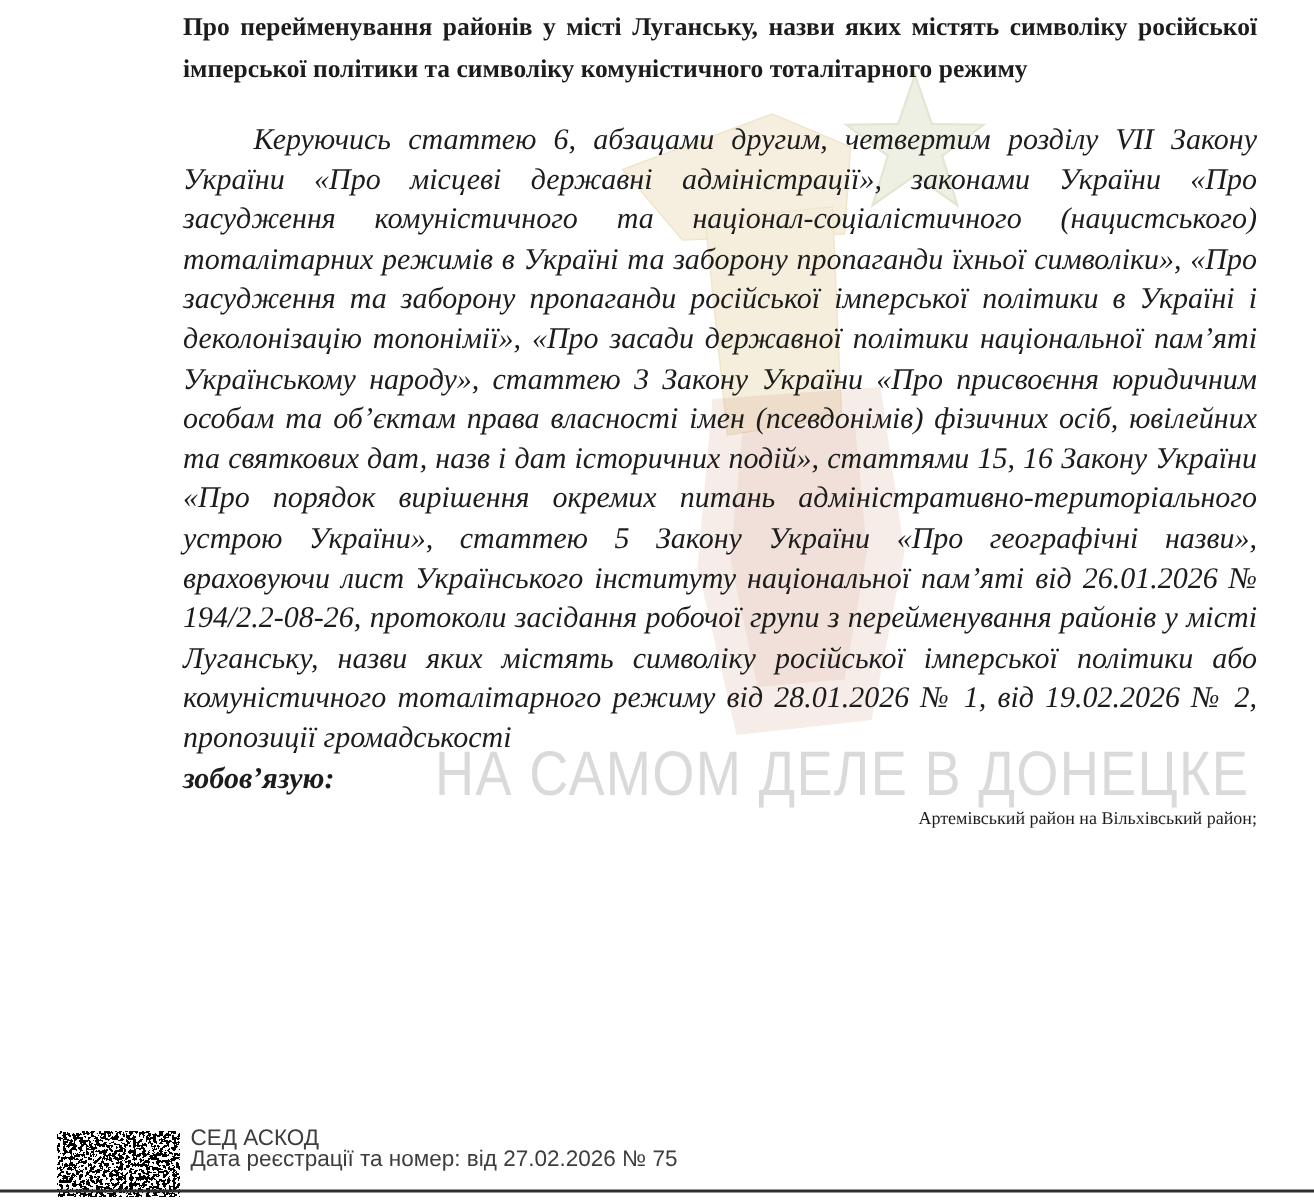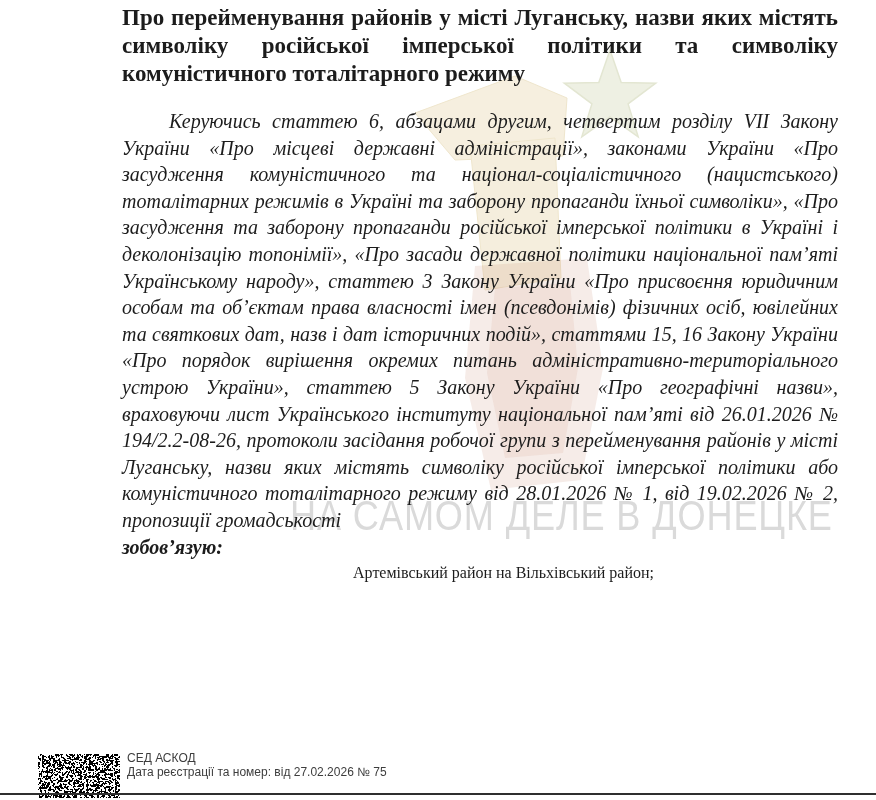--- a/index.html
+++ b/index.html
@@ -22,48 +22,48 @@
     transform:scaleX(0.86);transform-origin:left center;
   }
   
   .content{
     position:absolute;inset:0;z-index:2;
     padding:4px 38px 0 122px;
     box-sizing:border-box;
   }
   .title{
     margin:0 0 20px 0;
-    font-size:23px;line-height:28px;font-weight:700;
+    font-size:17px;line-height:28px;font-weight:700;
     text-align:justify;
   }
   .para{
     margin:0;
     font-size:20px;line-height:26.6px;
     text-align:justify;
   }
   .indent{text-indent:47px;font-style:italic;}
   .obligation{
     margin:0;
     font-size:20px;line-height:26.6px;
     font-weight:700;
     font-style:italic;
   }
   .spacer-top{margin-top:22px;}
   .renames{padding-left:47px;}
   .rename-line{
-    font-size:16px;line-height:26.6px;
-    text-align:center;
+    font-size:12px;line-height:26.6px;
+    text-align:right;
     font-family:Liberation Serif, serif;
   }
   
   .qr-stamp{position:absolute;left:38px;top:754px;z-index:2;}
   .footer-text{
     position:absolute;left:127px;top:752px;z-index:2;
     font-family:"Liberation Sans", sans-serif;
-    font-size:12px;line-height:13.5px;
+    font-size:15px;line-height:13.5px;
     color:#3d3d3d;
   }
   .bottom-rule{
     position:absolute;left:0;top:793px;z-index:3;
     width:876px;height:2px;background:#2f2f2f;
   }
 </style>
 </head>
 <body>
 

